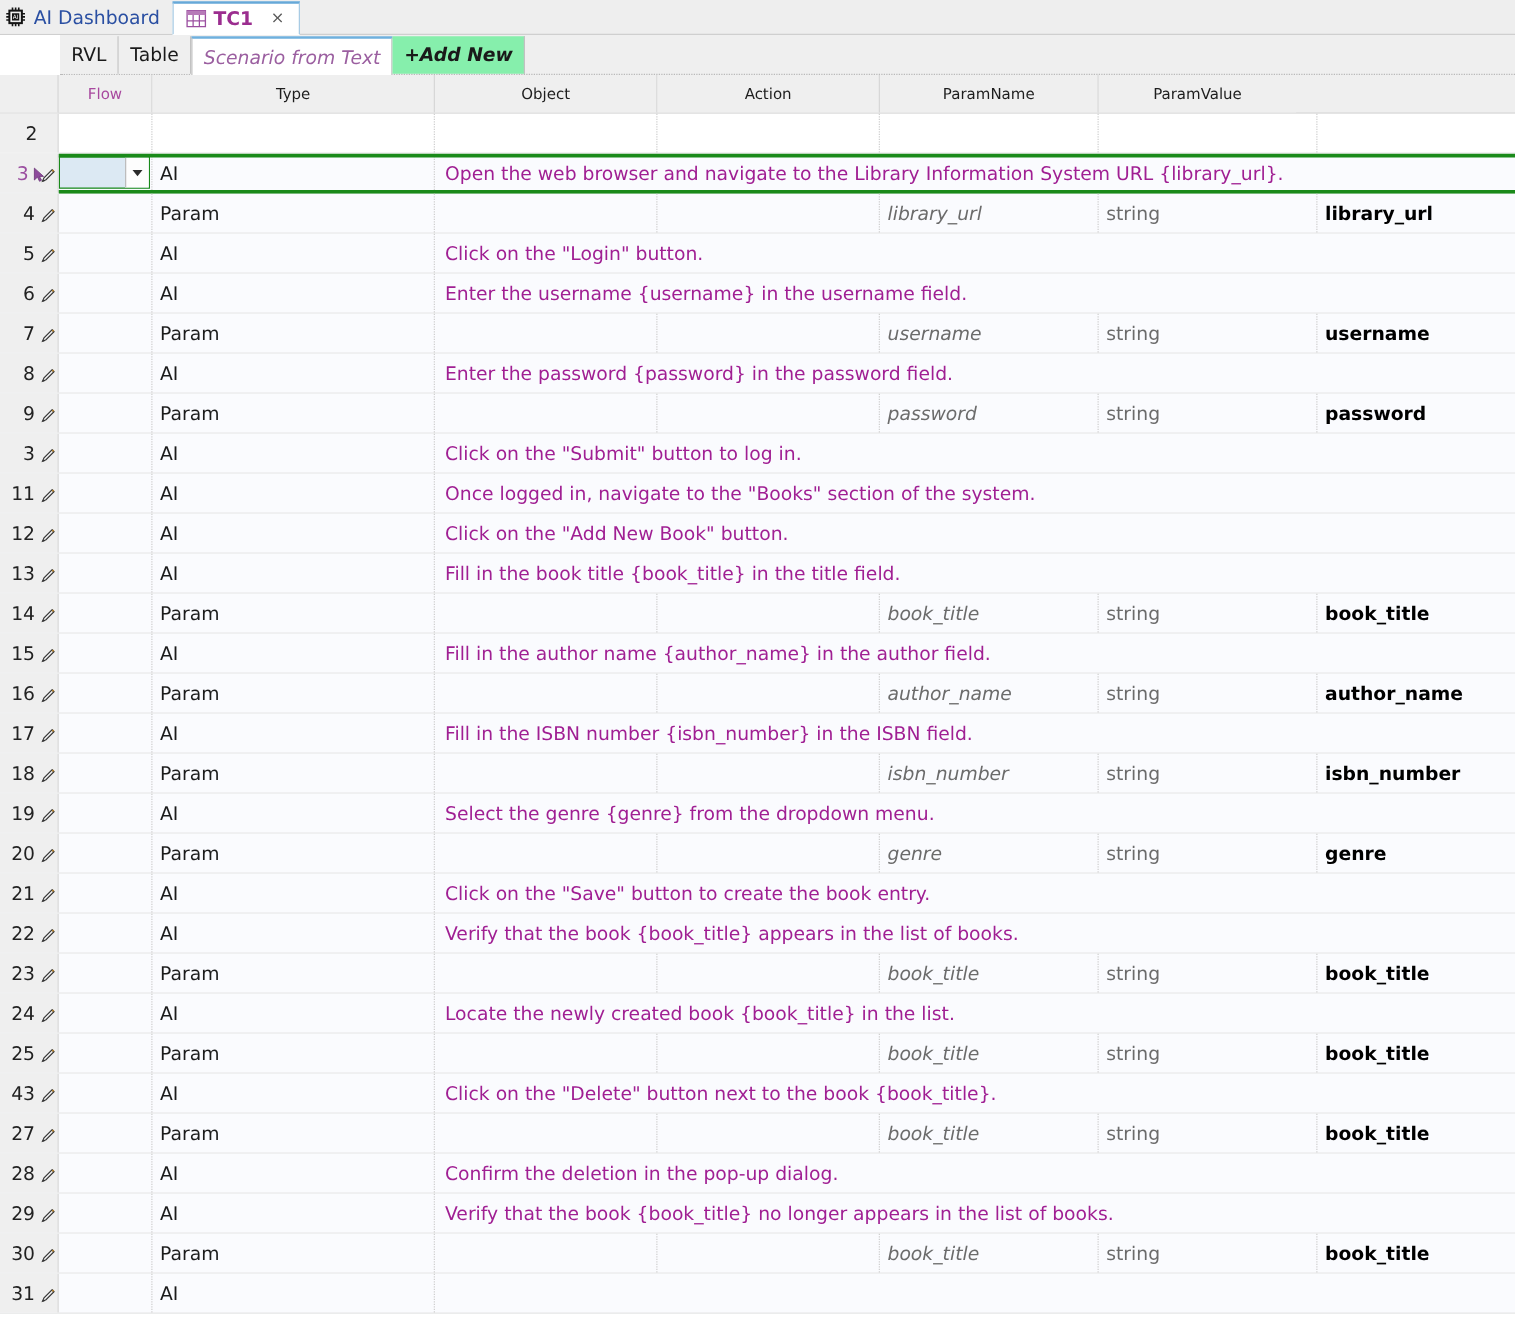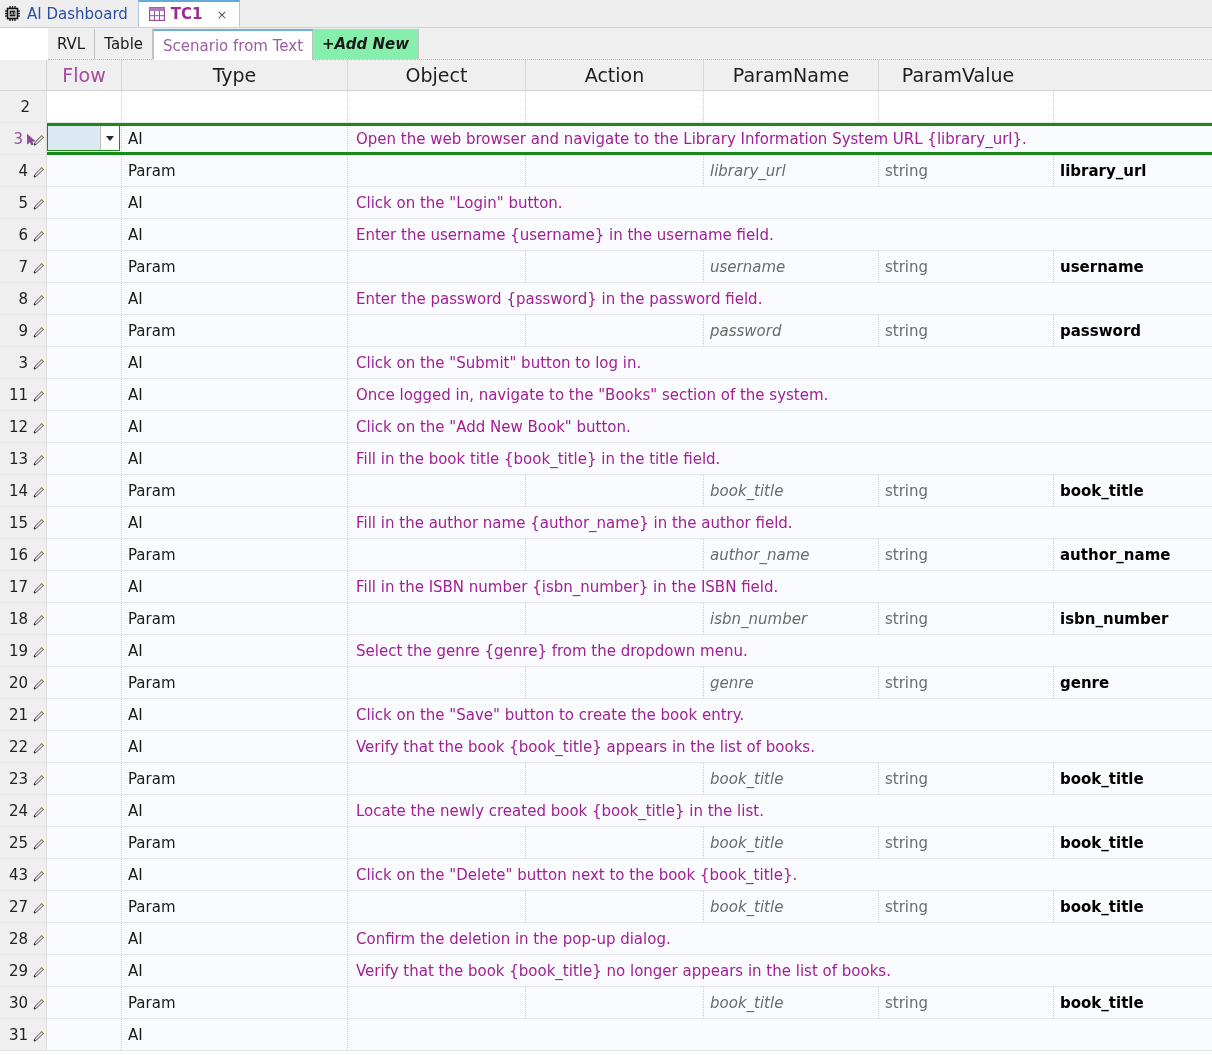--- a/index.html
+++ b/index.html
@@ -15,21 +15,21 @@
     overflow: hidden;
     background: #ffffff;
   }
 
   
   .top-tabstrip {
     height: 28px;
     background: #eeeeee;
     border-bottom: 1px solid #cfcfcf;
     display: flex;
-    align-items: flex-start;
+    align-items: center;
     position: relative;
     box-sizing: border-box;
   }
   .top-tab {
     height: 27px;
     display: flex;
     align-items: center;
     gap: 6px;
     padding: 0 10px;
     font-size: 15px;
@@ -86,20 +86,21 @@
   }
   .sub-tab.first { border-left: none; }
   .sub-tab.scenario {
     color: #9b5fa0;
     background: #ffffff;
     border-top: 2px solid #6fb0dd;
     border-right: 1px solid #c2c2c2;
     border-left: 1px solid #c2c2c2;
     height: 31px;
     margin-bottom: -1px;
+    font-style: italic;
   }
   .sub-tab.addnew {
     font-style: italic;
     font-weight: bold;
     background: #86efac;
     border-right: 1px solid #c2c2c2;
   }
 
   
   .grid {
@@ -118,21 +119,21 @@
     width: 47px;
     flex: 0 0 47px;
     background: #efefef;
     border-right: 1px solid #d3d3d3;
     box-sizing: border-box;
   }
   .hdr-cell {
     display: flex;
     align-items: center;
     justify-content: center;
-    font-size: 19px;
+    font-size: 12px;
     color: #1e1e1e;
     border-right: 1px solid #d7d7d7;
     box-sizing: border-box;
     background: #efefef;
     white-space: nowrap;
     overflow: hidden;
   }
   .hdr-cell.flow { color: #a8499f; }
 
   .grid-row {

